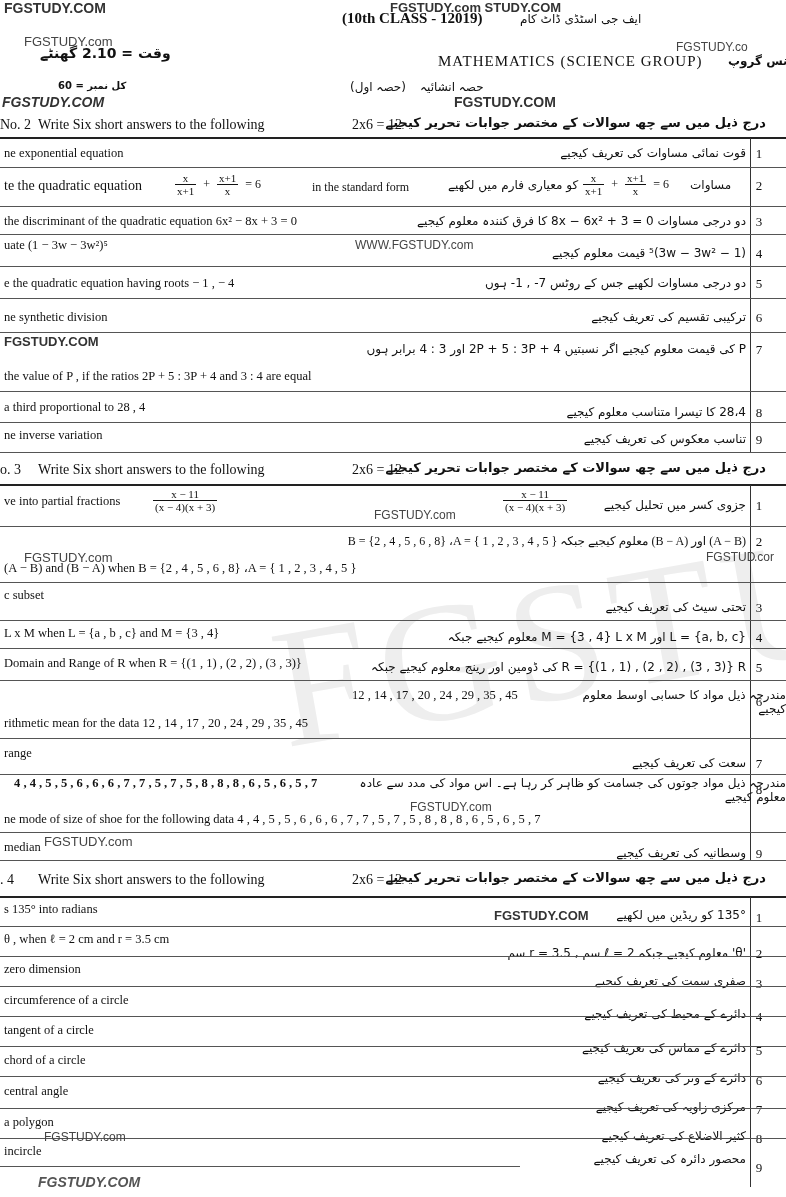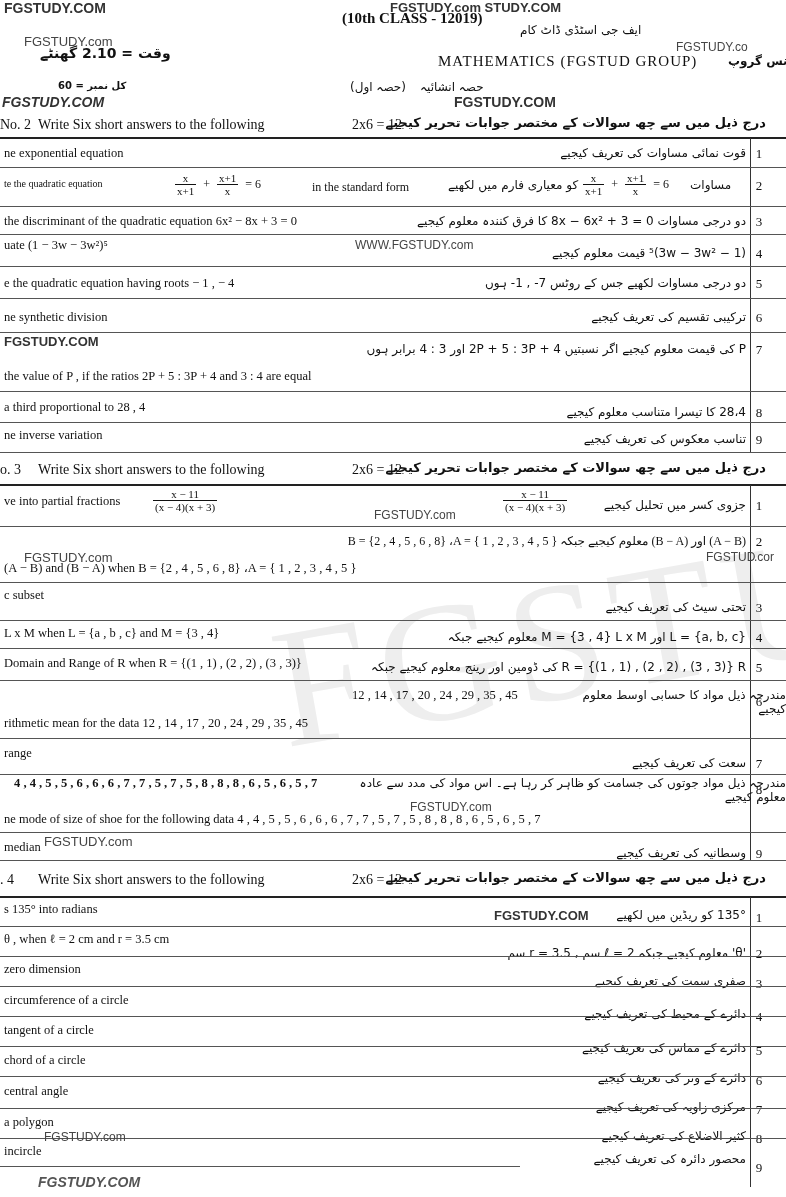--- a/index.html
+++ b/index.html
@@ -31,25 +31,25 @@
                    font-size:170px; color:#eee; transform:rotate(-10deg); letter-spacing:10px; }
 </style>
 </head>
 <body>
 
 <div class="watermark-big">FGSTUDY</div>
 
 <div class="abs wm" style="left:4px;top:0px;font-size:14px;">FGSTUDY.COM</div>
 <div class="abs wm" style="left:390px;top:0px;font-size:13px;">FGSTUDY.com STUDY.COM</div>
 <div class="abs header-class" style="left:342px;top:10px;">(10th CLASS - 12019)</div>
-<div class="abs urdu" style="left:520px;top:12px;font-size:12px;margin-top:11px;">ایف جی اسٹڈی ڈاٹ کام</div>
+<div class="abs urdu" style="left:520px;top:12px;font-size:12px;">ایف جی اسٹڈی ڈاٹ کام</div>
 <div class="abs wm-thin" style="left:24px;top:34px;font-size:13px;">FGSTUDY.com</div>
 <div class="abs urdu urdu-b" style="left:40px;top:45px;font-size:14px;">وقت = 2.10 گھنٹے</div>
 <div class="abs wm-thin" style="left:676px;top:40px;">FGSTUDY.co</div>
-<div class="abs subject" style="left:438px;top:53px;">MATHEMATICS (FGSTUD GROUP)</div>
+<div class="abs subject" style="left:438px;top:53px;">MATHEMATICS (SCIENCE GROUP)</div>
 <div class="abs urdu urdu-b" style="left:728px;top:54px;font-size:12px;">سائنس گروپ</div>
 <div class="abs urdu urdu-b" style="left:58px;top:80px;font-size:10px;">کل نمبر = 60</div>
 <div class="abs urdu" style="left:350px;top:80px;">(حصہ اول)</div>
 <div class="abs urdu" style="left:420px;top:80px;">حصہ انشائیہ</div>
 <div class="abs wm wm-it" style="left:2px;top:94px;font-size:14px;">FGSTUDY.COM</div>
 <div class="abs wm" style="left:454px;top:94px;font-size:14px;">FGSTUDY.COM</div>
 
 <div class="section-head" style="top:113px;">
   <span class="en" style="left:0px;">No. 2</span>
   <span class="en" style="left:38px;">Write Six short answers to the following</span>
@@ -61,21 +61,21 @@
 <div class="num-col" style="top:138px;height:315px;"></div>
 
 <div class="row" style="top:146px;">
   <span class="en">ne exponential equation</span>
   <span class="ur">قوت نمائی مساوات کی تعریف کیجیے</span>
   <span class="num">1</span>
 </div>
 <div class="thin-rule" style="top:167px;width:786px;"></div>
 
 <div class="row" style="top:172px;height:30px;">
-  <span class="en" style="top:6px;font-size:10px;">te the quadratic equation</span>
+  <span class="en" style="top:6px;font-size:14px;">te the quadratic equation</span>
   <span class="abs" style="left:172px;top:0;">
     <span class="frac"><span class="t">x</span><span class="b">x+1</span></span>
     <span style="font-size:12px;">+</span>
     <span class="frac"><span class="t">x+1</span><span class="b">x</span></span>
     <span style="font-size:12px;">= 6</span>
   </span>
   <span class="abs" style="left:312px;top:8px;font-size:12px;">in the standard form</span>
   <span class="abs urdu" style="left:448px;top:6px;">کو معیاری فارم میں لکھیے</span>
   <span class="abs" style="left:580px;top:0;">
     <span class="frac"><span class="t">x</span><span class="b">x+1</span></span>

